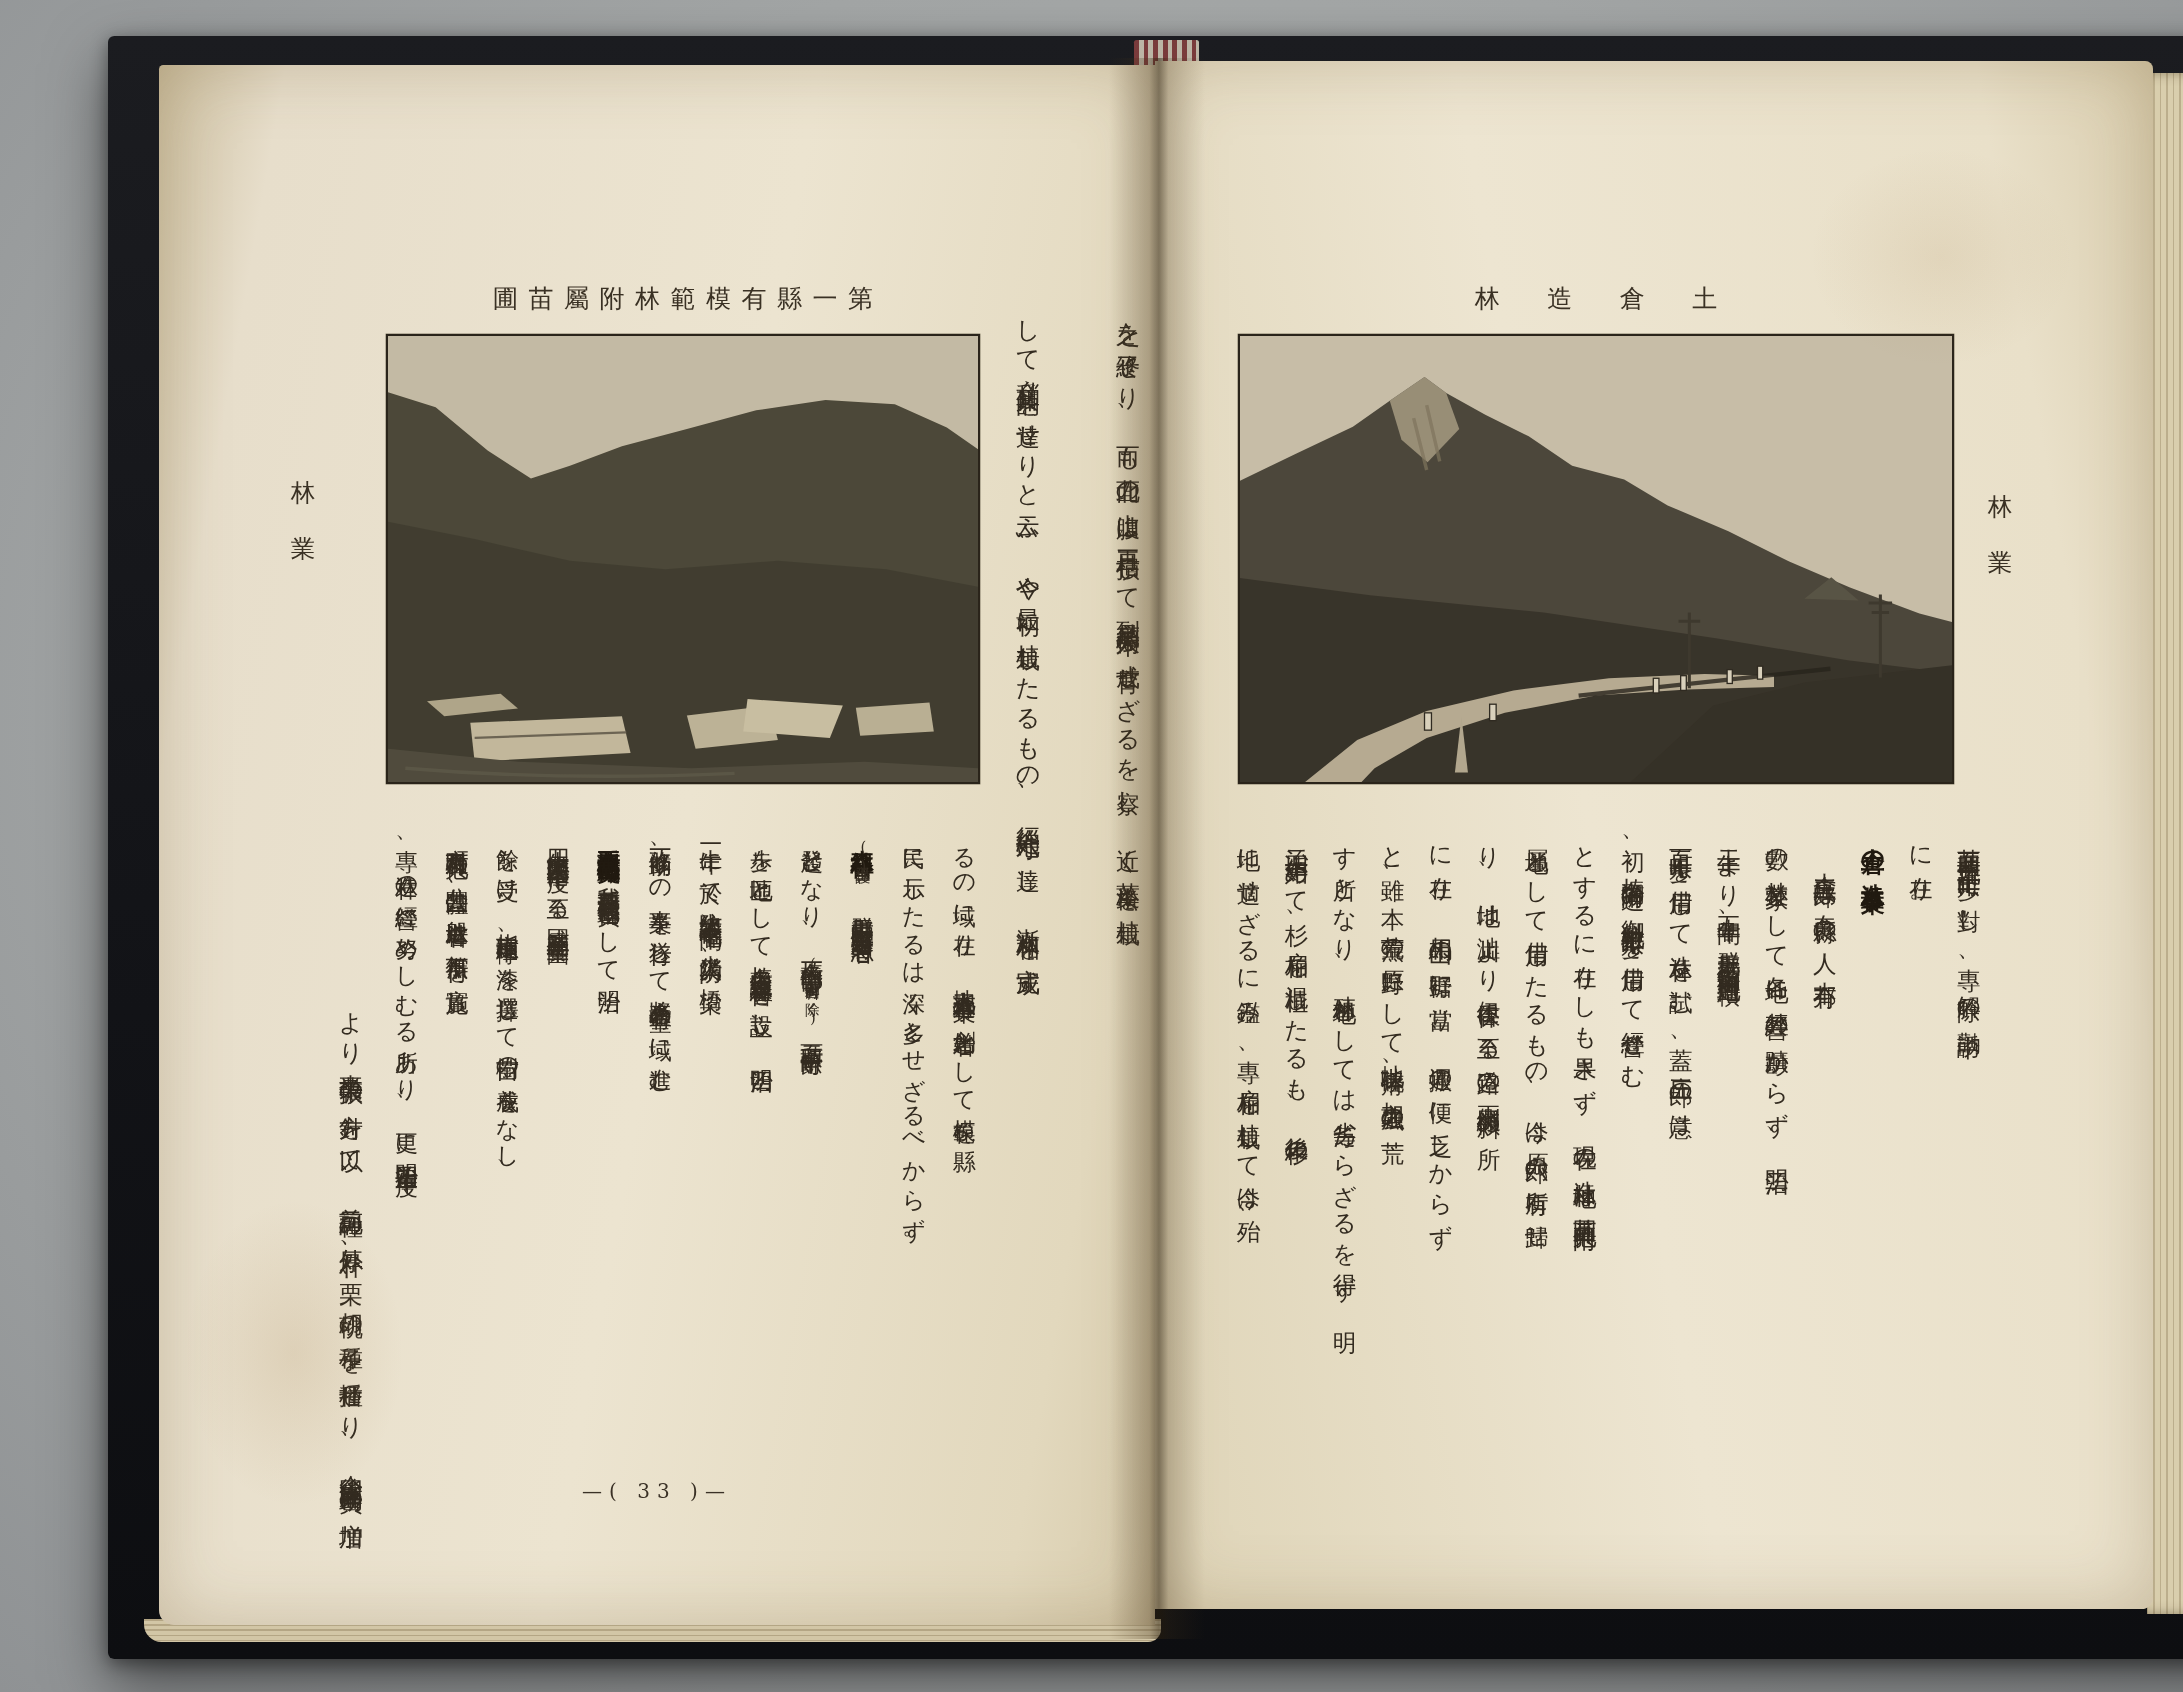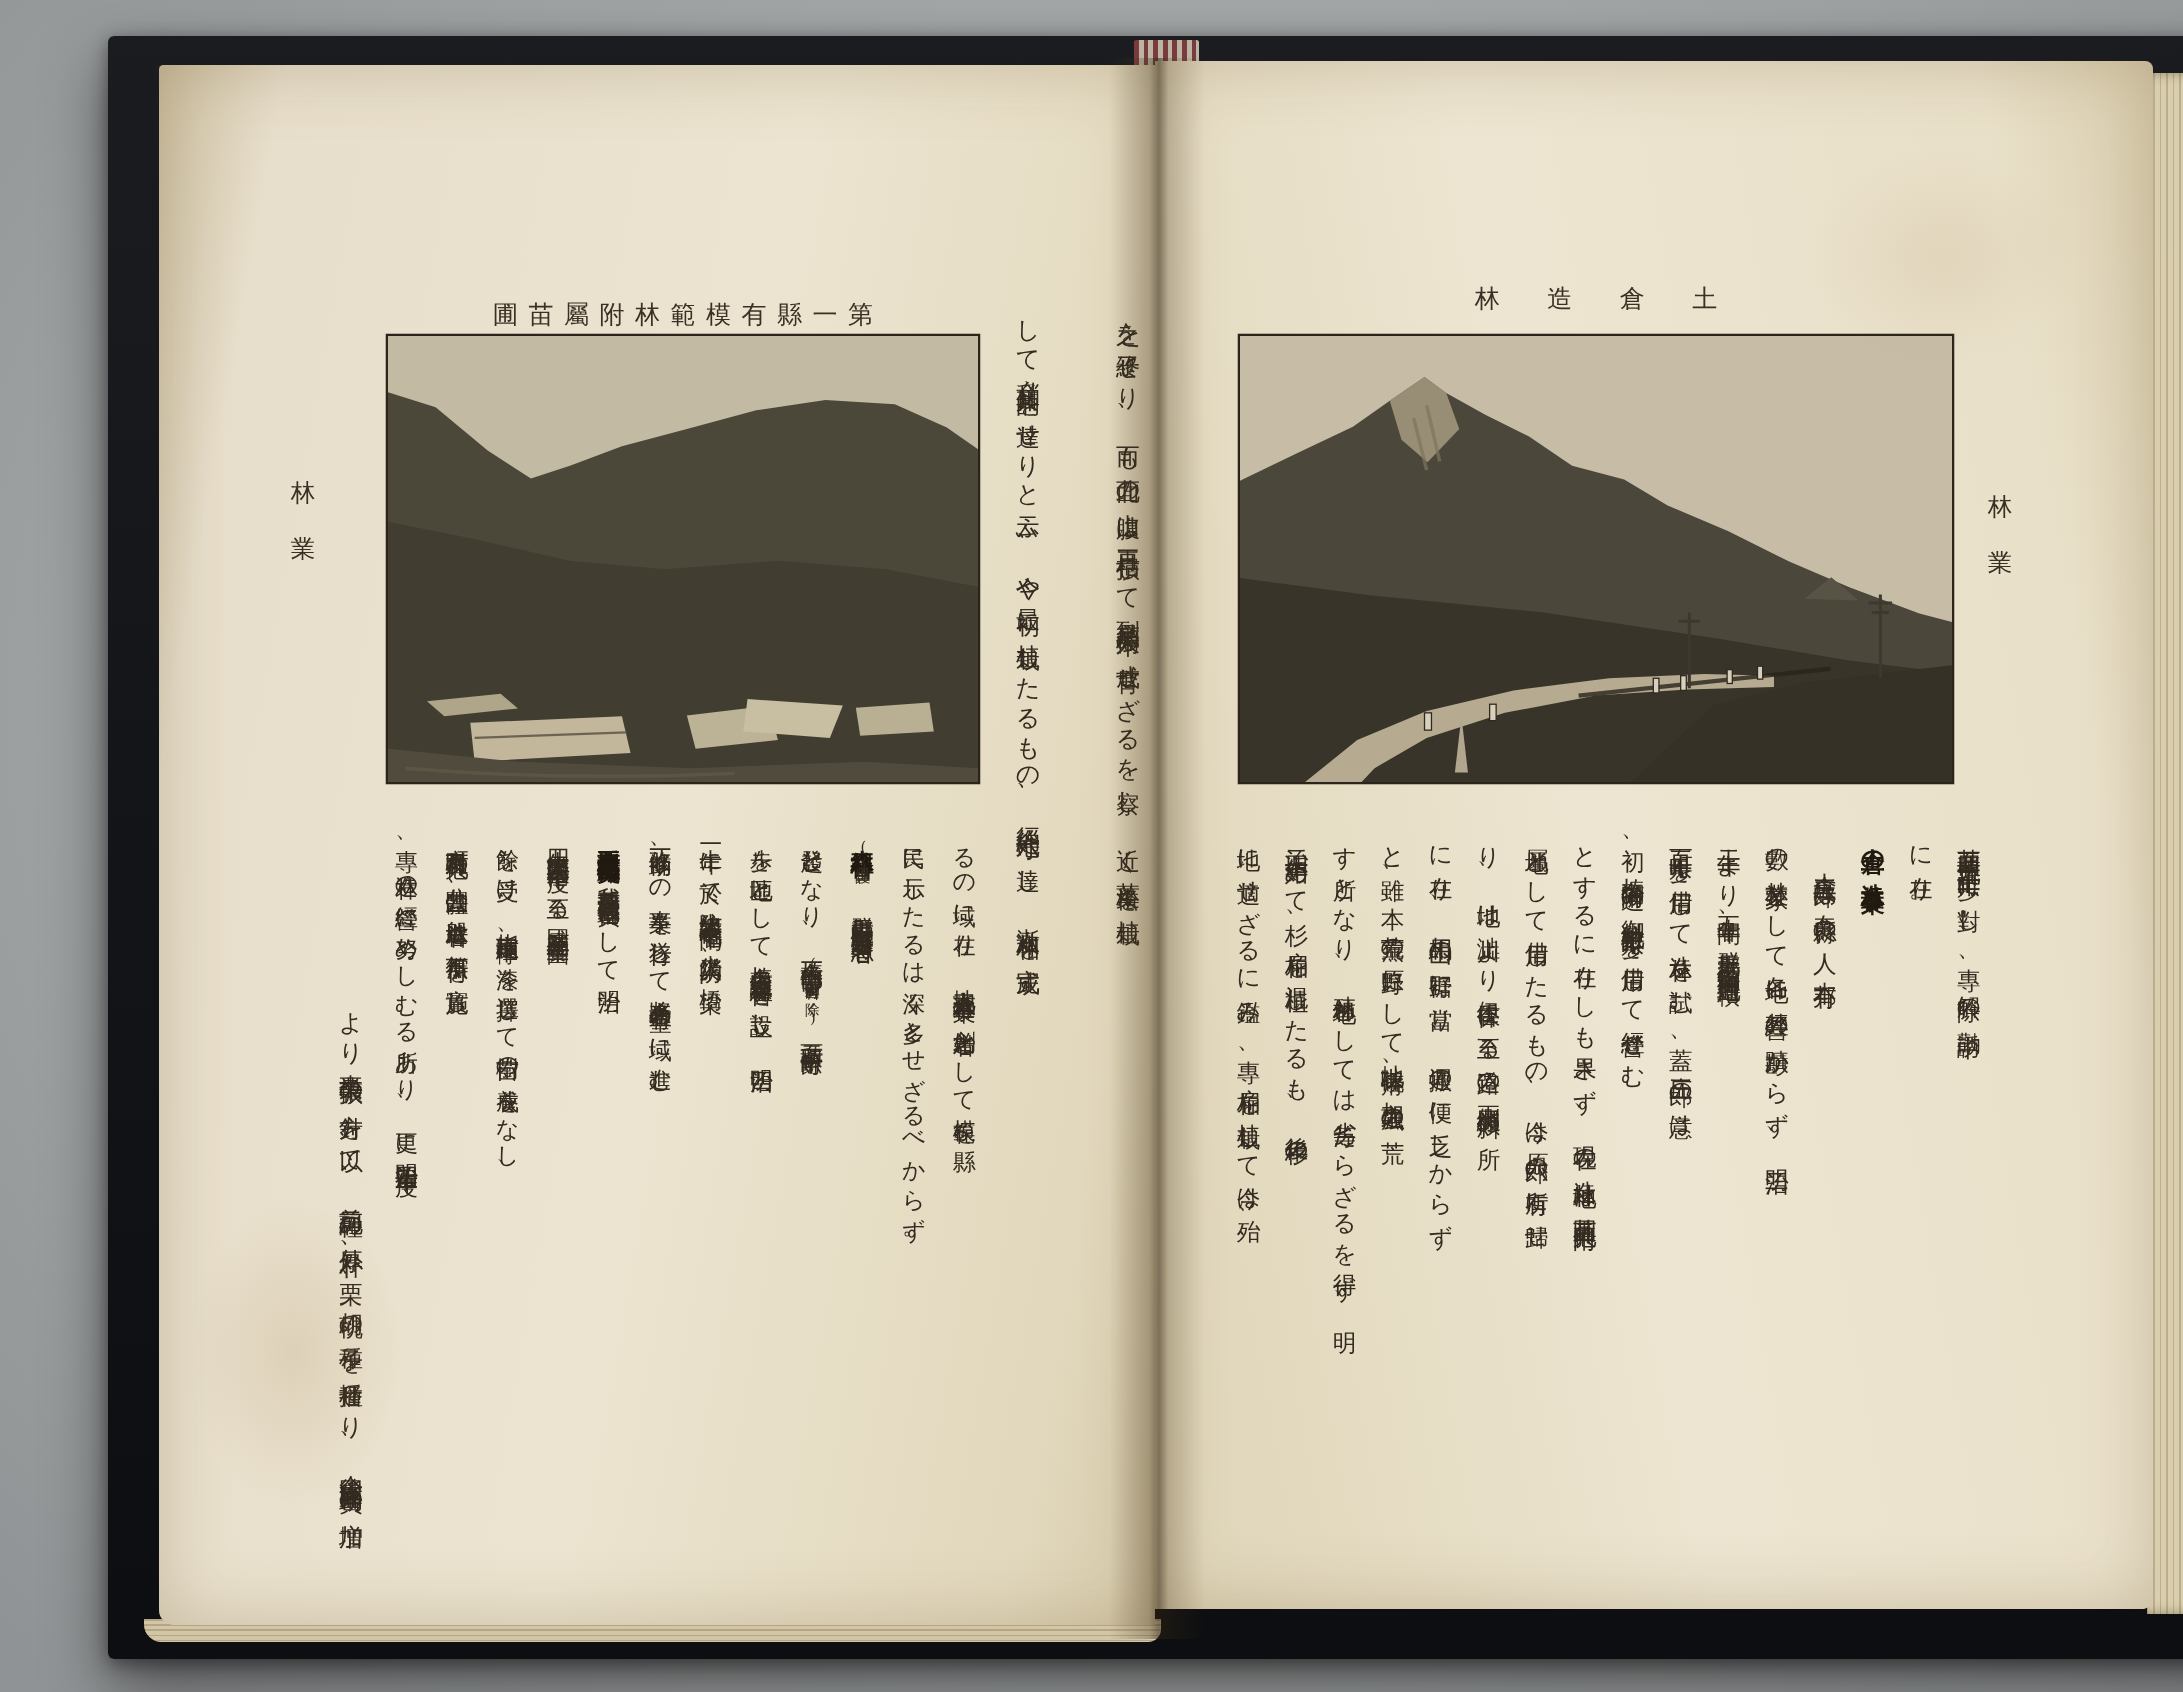--- a/index.html
+++ b/index.html
@@ -22,21 +22,21 @@
   .page-left{left:159px;top:65px;width:996px;height:1560px;border-radius:4.4px 0 0 15px;
     background:linear-gradient(100deg,#cdc0a1 0%,#e7decb 10%,#ece4d0 52%,#e2d8bd 88%,#d6caab 100%);}
   .page-right{left:1155px;top:61px;width:998px;height:1548px;border-radius:0 7.9px 11.4px 0;
     background:linear-gradient(260deg,#d9cdae 0%,#e9e0c9 14%,#ede5d1 55%,#e0d6ba 96%);}
   .gutter{position:absolute;left:1109px;top:58px;width:96px;height:1581px;pointer-events:none;
     background:linear-gradient(90deg,rgba(0,0,0,0) 0%,rgba(70,52,25,.30) 42%,rgba(45,33,14,.52) 52%,rgba(70,52,25,.22) 62%,rgba(0,0,0,0) 100%);}
   .photo{position:absolute;border:2.6px solid #2a241a;background:#c7beaa;box-shadow:0 0 0 0.4px #6d6450;}
   .photo svg{display:block;width:100%;height:100%;}
   .caption{position:absolute;text-align:center;font-size:25px;white-space:nowrap;color:#3a3124;}
   .caption.spread{letter-spacing:1.9em;text-indent:1.9em;}
-  .caption.tight{letter-spacing:.42em;text-indent:.42em;margin-top:16px;}
+  .caption.tight{letter-spacing:.42em;text-indent:.42em;}
   .vcol{writing-mode:vertical-rl;text-orientation:upright;line-height:1;white-space:nowrap;}
   .cols{position:absolute;display:flex;flex-direction:row-reverse;justify-content:space-between;}
   .cols .vcol{letter-spacing:2.6px;}
   .cols-main .vcol{font-size:23.6px;}
   .cols-tall .vcol{font-size:24px;}
   .cols-lower .vcol{font-size:23px;letter-spacing:1.7px;}
   .seg-bold{font-weight:bold;color:#211a10;}
   .seg-small{font-size:.64em;letter-spacing:0.4px;}
   .margin-label{position:absolute;font-size:24.5px;letter-spacing:2.3em;color:#3a3124;}
   .margin-col{position:absolute;font-size:24px;letter-spacing:2.6px;}
@@ -92,20 +92,21 @@
         <div class="vcol"><span>歩を地區として榛名山保護土工森林組合を設立し、明治四</span></div>
         <div class="vcol"><span>十一年に於て防火線設置千七百七十間、火災消防二、橋梁</span></div>
         <div class="vcol"><span>改修補助一、の事業を遂行して將來益々有望の域に進む。</span></div>
         <div class="vcol"><span class="seg-bold">重要樹種植樹獎勵</span><span>　我邦重要樹種植栽補助費として明治</span></div>
         <div class="vcol"><span>四十年度以降明治四十二年度に至る國庫補助金三千十三圓</span></div>
         <div class="vcol"><span>餘を受け、指定樹種中欅、漆を選擇して樹苗の養成をなし、</span></div>
         <div class="vcol"><span>市町村及其他の公共團體、一般造林者に無償下付を實施し、</span></div>
         <div class="vcol"><span>專、造林の經營に努めしむる所あり、更に明治四十三年度</span></div>
       </div>
 
+    <div class="pagenum" style="top:1414px;">—(  33  )—</div>
 
     <div class="foxing" style="left:26px;top:1135px;width:218px;height:306px;background:radial-gradient(closest-side,rgba(150,110,55,.14),rgba(0,0,0,0));"></div>
   </div>
 
   <div class="page page-right">
     <div class="caption spread" style="left:83px;top:221px;width:716px;">林造倉土</div>
 
     <div class="photo" style="left:83px;top:273px;width:712px;height:446px;">
       <svg viewBox="0 0 1640 1032" preserveAspectRatio="none">
         <rect x="0" y="0" width="1640" height="1032" fill="#cbc2ad"></rect>

